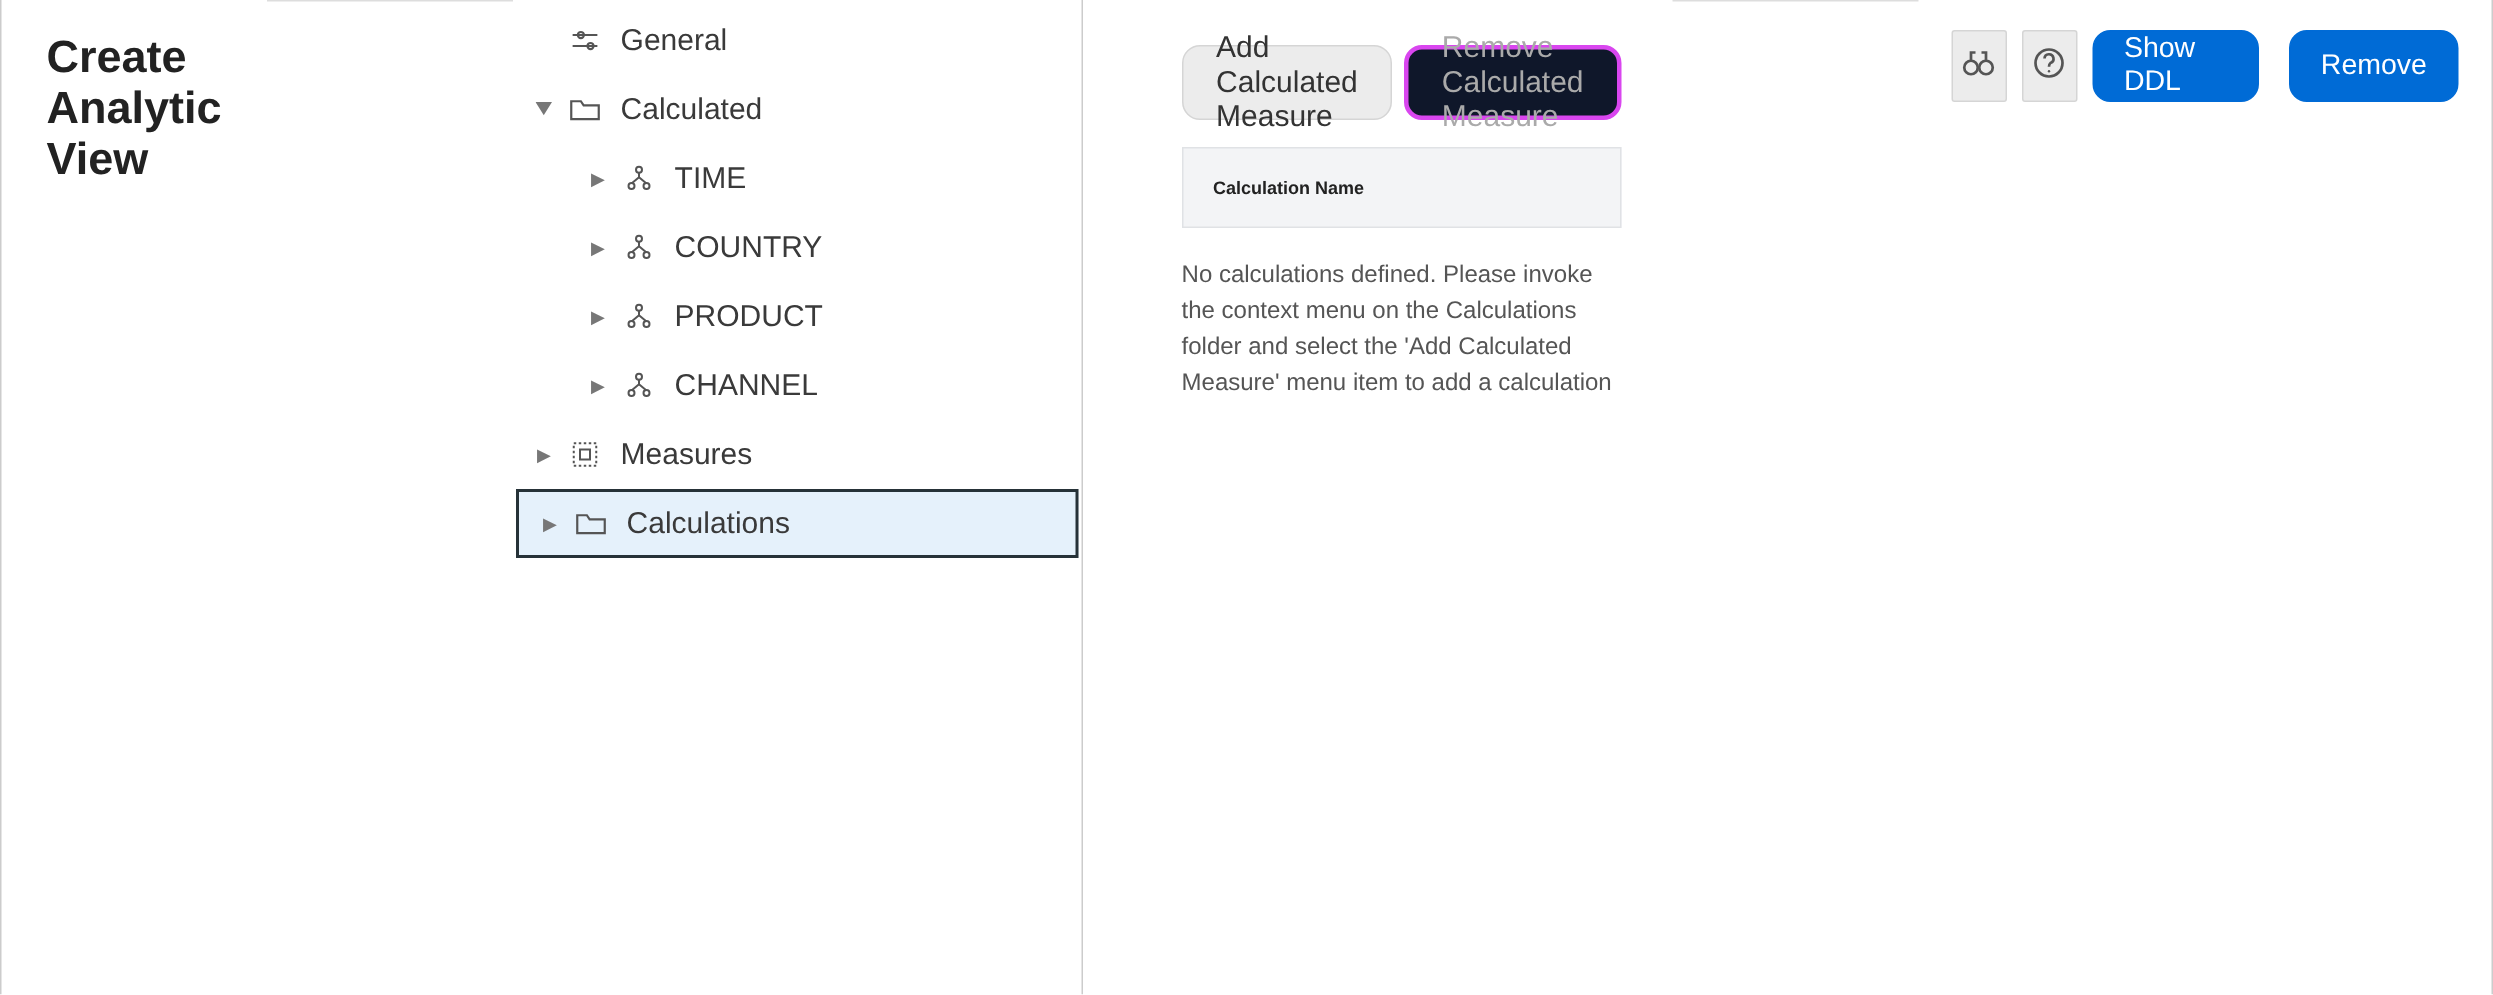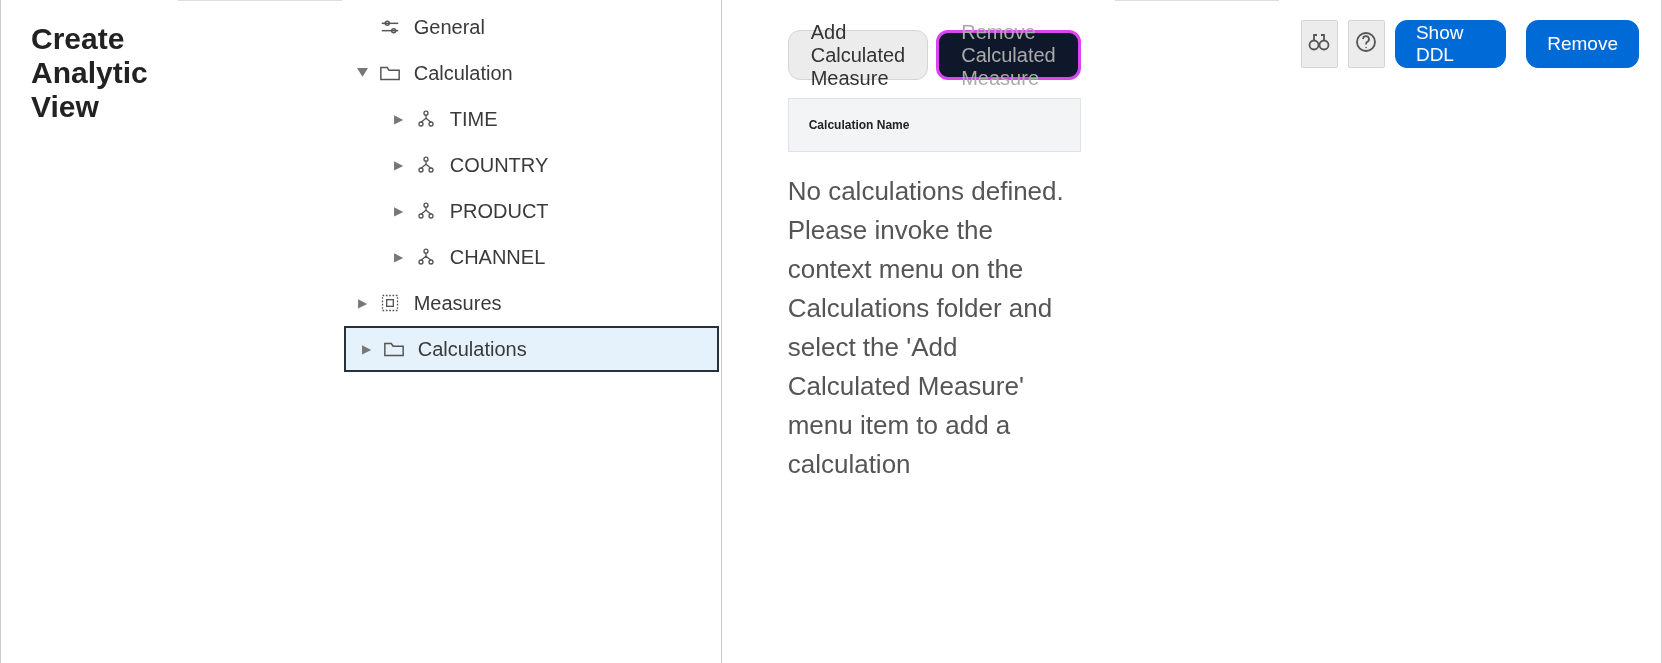--- a/index.html
+++ b/index.html
@@ -113,21 +113,21 @@
     height: 54px;
     display: flex;
     align-items: center;
     padding-left: 20px;
     font-weight: 700;
     font-size: 12px;
     color: #222;
   }
   .empty-msg {
     margin-top: 20px;
-    font-size: 26px;
+    font-size: 16px;
     color: #555;
     line-height: 1.5;
     max-width: 1050px;
   }
   .footer {
     height: 88px;
     display: flex;
     align-items: center;
     padding: 0 22px;
     gap: 10px;
@@ -183,21 +183,21 @@
         <span class="chev">
             <svg width="11" height="11" viewBox="0 0 10 10">
               <polygon points="0,0 10,0 5,8" fill="#777" stroke="none"></polygon>
             </svg>
           </span>
         <span class="ticon">
           <svg width="22" height="20" viewBox="0 0 24 20">
               <path d="M2 4 h7 l2 3 h11 v10 h-20 z"></path>
             </svg>
         </span>
-        <span>Calculation</span>
+        <span>Calculated</span>
       </div>
 
       <div class="tree-item level2">
         <span class="chev">▶</span>
         <span class="ticon">
           <svg width="20" height="20" viewBox="0 0 24 24">
               <circle cx="12" cy="5" r="2.4"></circle>
               <circle cx="6" cy="18" r="2.4"></circle>
               <circle cx="18" cy="18" r="2.4"></circle>
               <path d="M12 7 v4 M12 11 L6 16 M12 11 L18 16"></path>

